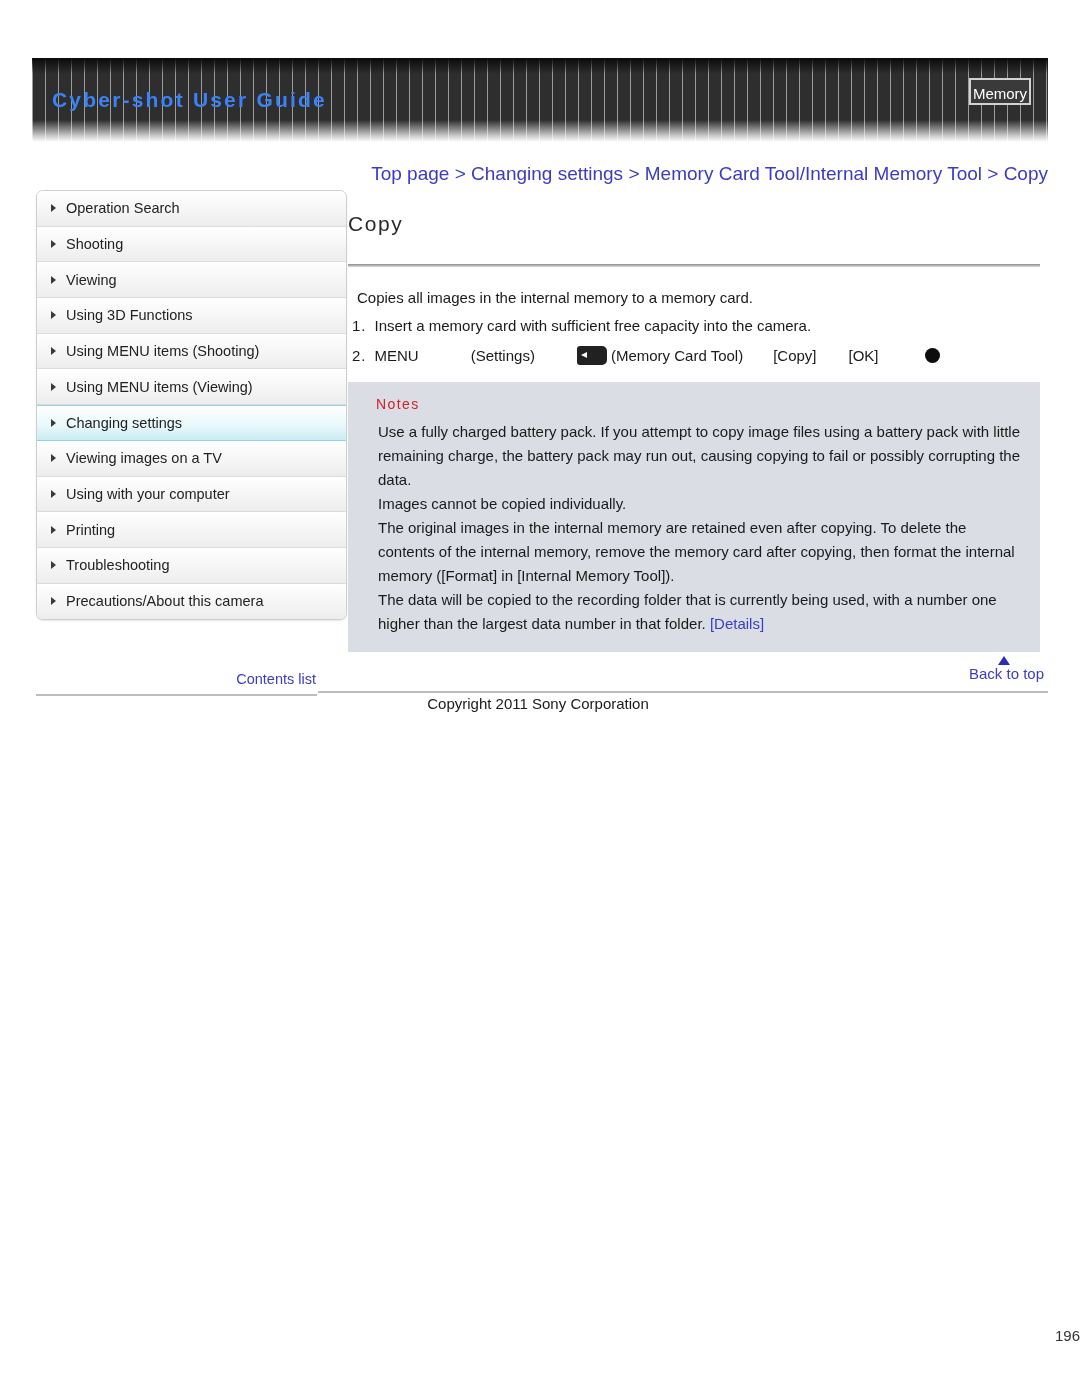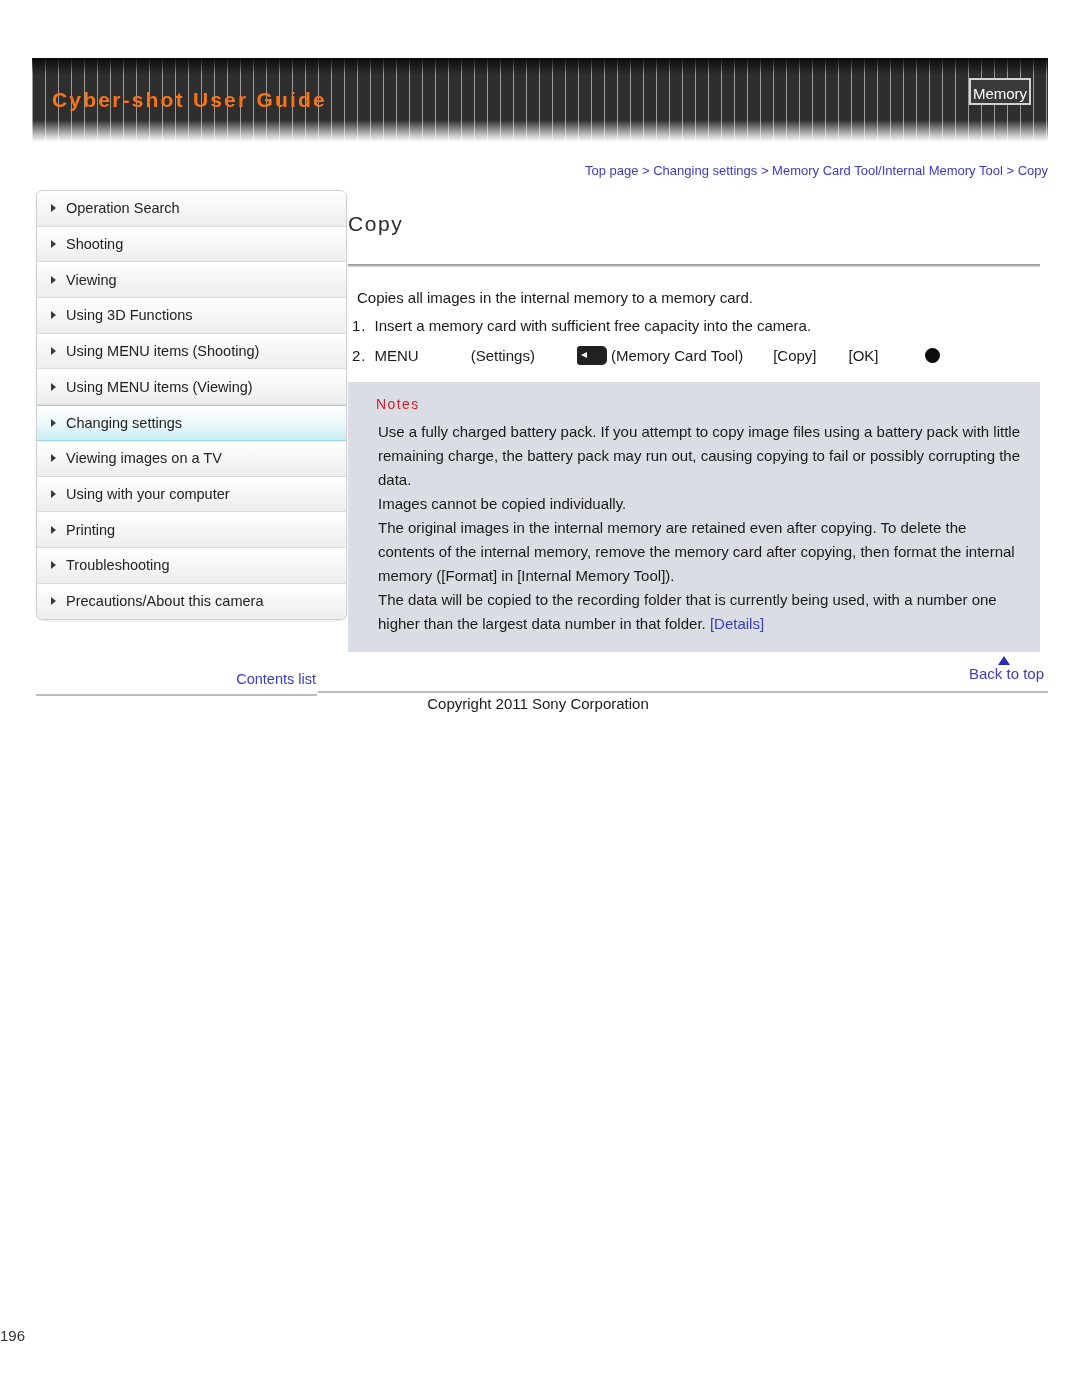--- a/index.html
+++ b/index.html
@@ -46,21 +46,21 @@
     left: 0; right: 0; bottom: 0; height: 22px;
     background: linear-gradient(to top, #ffffff 0%, rgba(255,255,255,0.75) 28%, rgba(255,255,255,0) 100%);
   }
   .header-title {
     position: absolute;
     left: 20px;
     top: 30px;
     font-size: 21px;
     font-weight: bold;
     letter-spacing: 2.2px;
-    color: #f97316;
+    color: #3b82f6;
     z-index: 4;
     white-space: nowrap;
   }
   .print-button {
     position: absolute;
     right: 17px;
     top: 20px;
     width: 62px;
     height: 27px;
     border: 2px solid #d2d2d2;
@@ -71,21 +71,21 @@
     text-align: center;
     z-index: 5;
     box-sizing: border-box;
   }
 
   
   .breadcrumb {
     position: absolute;
     right: 32px;
     top: 163px;
-    font-size: 13px;
+    font-size: 19px;
     color: #3b3bc4;
     white-space: nowrap;
   }
 
   
   .sidebar {
     position: absolute;
     left: 36px;
     top: 190px;
     width: 311px;
@@ -275,21 +275,21 @@
     width: 440px;
     text-align: center;
     font-size: 15px;
     color: #1a1a1a;
   }
   .page-number {
     position: absolute;
     left: 0;
     right: 0;
     top: 1327px;
-    text-align: left;
+    text-align: right;
     font-size: 15px;
     color: #333333;
   }
 </style>
 </head>
 <body>
 
 <div class="header-banner">
   <div class="header-stripes"></div>
   <div class="header-fade-top"></div>

